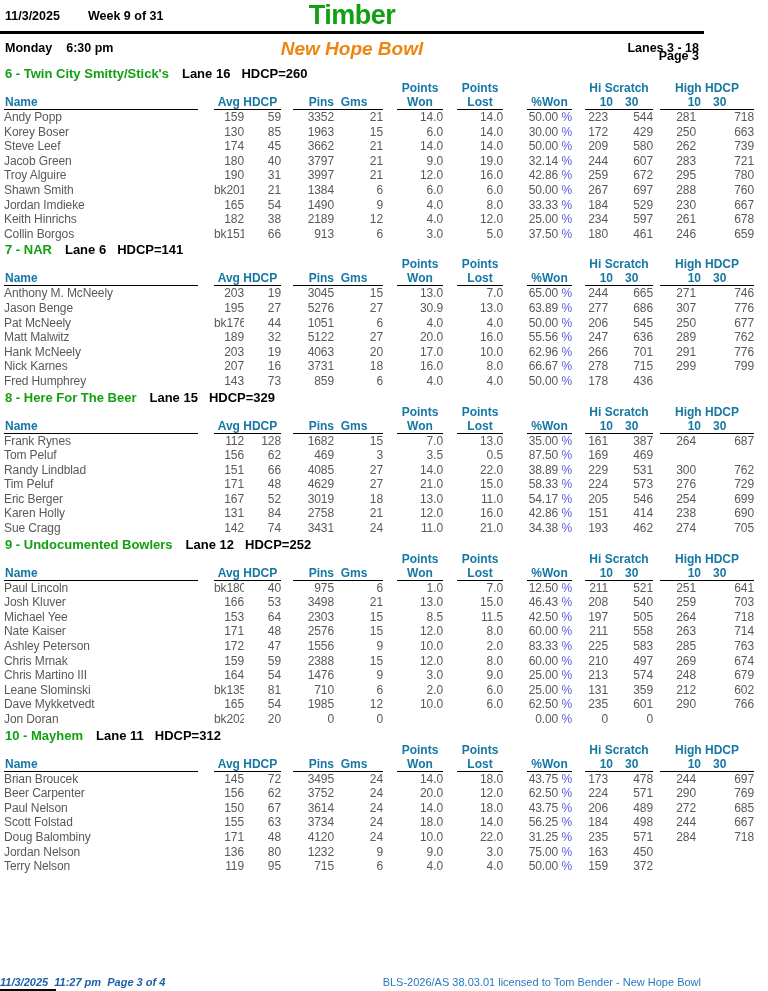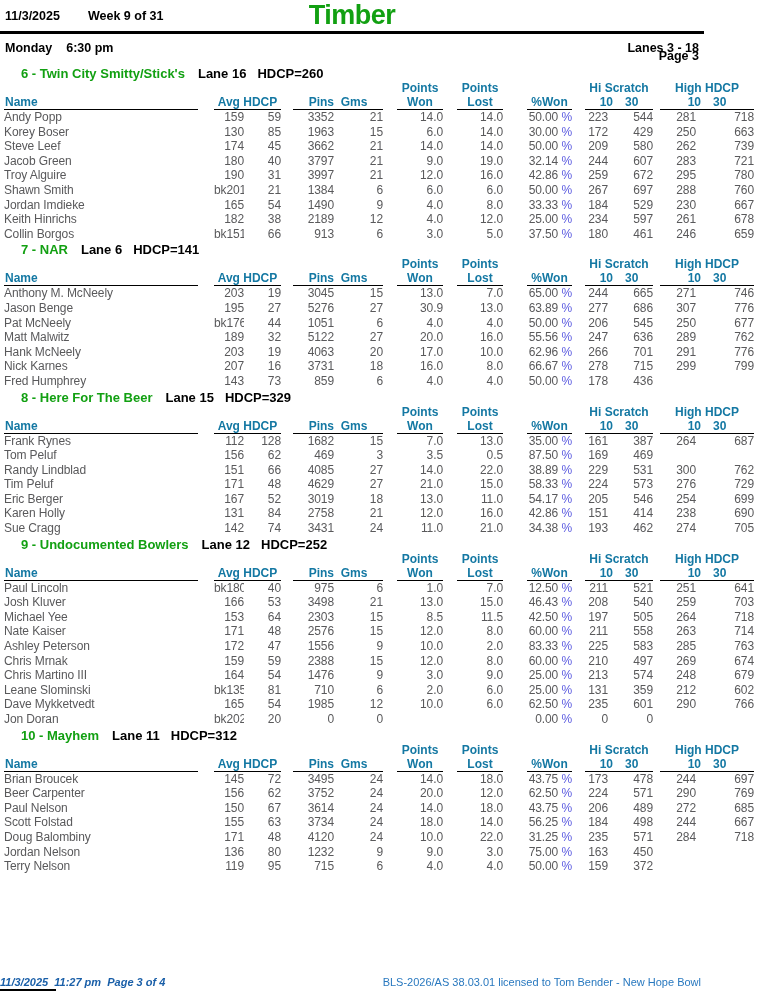--- a/index.html
+++ b/index.html
@@ -14,21 +14,21 @@
   .hdr-right{position:absolute;right:5px;top:9px;font-size:12.5px;font-weight:bold;color:#000;margin-top:40px;}
   .rule{height:3px;background:#000;}
   .hdr2{position:relative;height:30px;}
   .center-name{position:absolute;left:0;right:0;top:4px;text-align:center;font-size:19px;font-weight:bold;font-style:italic;color:#EE8512;}
   .hdr2-left{position:absolute;left:5px;top:7px;font-size:12.5px;font-weight:bold;color:#000;white-space:pre;}
   .hdr2-time{margin-left:14px;}
   .hdr2-right{position:absolute;right:5px;top:7px;font-size:12.5px;font-weight:bold;color:#000;}
 
   
   #teams{margin-top:2px;}
-  .team-title{height:15px;line-height:15px;padding-left:21px;font-size:13px;font-weight:bold;margin-top:1px;}
+  .team-title{height:15px;line-height:15px;padding-left:5px;font-size:13px;font-weight:bold;margin-top:1px;}
   .team-title .t-green{color:#12A012;}
   .team-title .t-black{color:#000;margin-left:13px;font-weight:bold;}
   .team-title .t-black2{color:#000;margin-left:11px;font-weight:bold;}
 
   table.roster{border-collapse:collapse;table-layout:fixed;width:750px;margin-left:4px;}
   table.roster th,table.roster td{padding:0;margin:0;font-weight:normal;overflow:hidden;white-space:pre;}
   tr.h1 th{height:14px;line-height:14px;font-size:12px;font-weight:bold;color:#1478A3;text-align:center;}
   tr.h2 th{height:14px;line-height:14px;font-size:12px;font-weight:bold;color:#1478A3;text-align:center;}
   tr.h2 th.u{border-bottom:1.5px solid #000;}
   tr.h2 th.c-name{text-align:left;padding-left:1px;}
@@ -50,20 +50,21 @@
   <div class="hdr1">
     <div class="hdr-left"><span>11/3/2025</span><span class="hdr-week">Week 9 of 31</span></div>
     <div class="league-title">Timber</div>
     <div class="hdr-right">Page 3</div>
   </div>
 
   <div class="rule"></div>
 
   <div class="hdr2">
     <div class="hdr2-left"><span>Monday</span><span class="hdr2-time">6:30 pm</span></div>
+    <div class="center-name">New Hope Bowl</div>
     <div class="hdr2-right">Lanes 3 - 18</div>
   </div>
 
   <div id="teams">
     <div class="team-section">
       <div class="team-title">
         <span class="t-green">6 - Twin City Smitty/Stick's</span><span class="t-black">Lane 16</span><span class="t-black2">HDCP=260</span>
       </div>
       <table class="roster">
         <colgroup>

